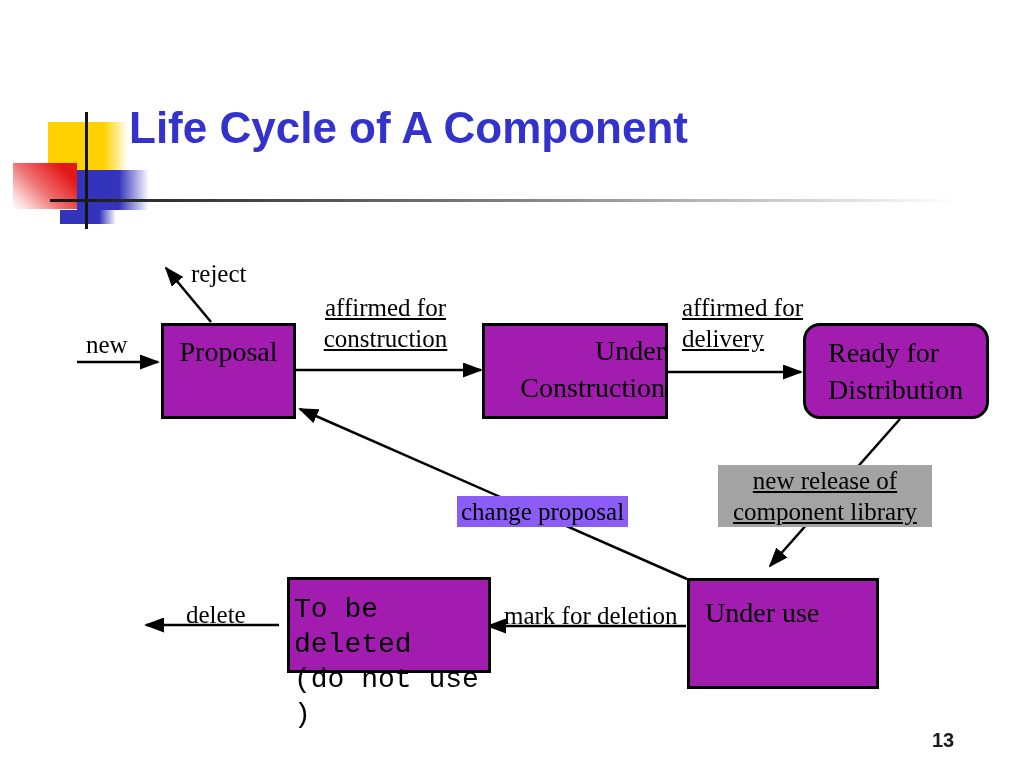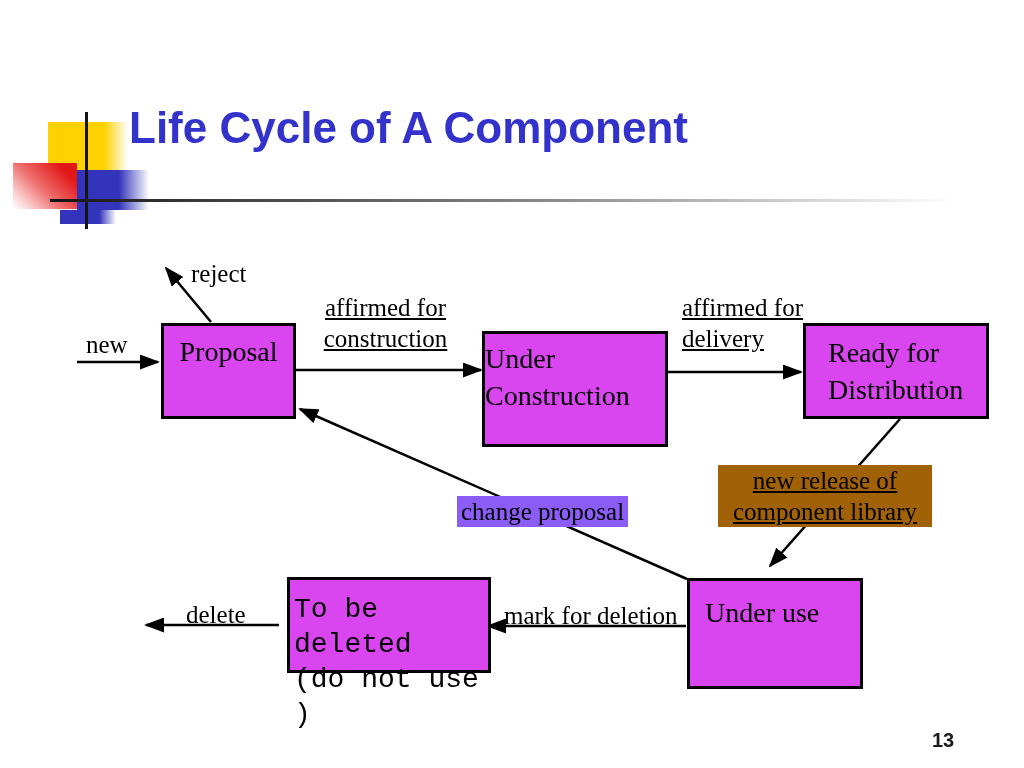--- a/index.html
+++ b/index.html
@@ -21,39 +21,39 @@
     background:linear-gradient(to right,#141414 0%,#3d3d3d 18%,#8a8a8a 55%,#d8d8d8 85%,#ffffff 100%);}
 
   .title{position:absolute;left:129px;top:104px;margin:0;
     font-family:"Liberation Sans", sans-serif;font-size:44px;font-weight:bold;
     letter-spacing:0px;color:#3333CC;white-space:nowrap;line-height:48px;}
 
   
   .edges{position:absolute;left:0;top:0;width:1024px;height:768px;z-index:1;pointer-events:none;}
   .edges line{stroke:#000;stroke-width:2.5;}
 
-  .node{position:absolute;z-index:2;background:#d946ef;border:3px solid #000;box-sizing:border-box;
+  .node{position:absolute;z-index:2;background:#a21caf;border:3px solid #000;box-sizing:border-box;
     font-size:28px;color:#000;}
   .node span{display:block;}
   #n-proposal{left:161px;top:323px;width:135px;height:96px;text-align:center;padding-top:10px;}
-  #n-underconstruction{left:482px;top:323px;width:186px;height:116px;text-align:left;
-    padding-top:6px;line-height:37px;margin-top:8px;}
+  #n-underconstruction{left:482px;top:323px;width:186px;height:96px;text-align:right;
+    padding-top:6px;line-height:37px;}
   #n-ready{left:803px;top:323px;width:186px;height:96px;padding-left:22px;
-    padding-top:8px;line-height:37px;}
-  #n-underuse{left:687px;top:578px;width:176px;height:111px;padding-left:15px;padding-top:16px;}
+    padding-top:8px;line-height:37px;border-radius:17px;}
+  #n-underuse{left:687px;top:578px;width:192px;height:111px;padding-left:15px;padding-top:16px;}
   #n-tobedeleted{left:287px;top:577px;width:204px;height:96px;padding-left:4px;
     padding-top:12px;line-height:35px;font-family:Liberation Mono, monospace;}
 
   .elabel{position:absolute;z-index:3;font-size:25px;color:#000;line-height:31px;white-space:nowrap;}
   .elabel span{display:block;text-decoration:underline;}
   #l-new{left:86px;top:329px;font-family:Liberation Serif, serif;}
   #l-reject{left:191px;top:258px;}
   #l-affcon{left:303px;top:292px;width:165px;text-align:center;}
   #l-affdel{left:682px;top:292px;}
-  #l-newrel{left:718px;top:465px;width:214px;text-align:center;background:#a16207;}
+  #l-newrel{left:718px;top:465px;width:214px;text-align:center;background:#a3a3a3;}
   #l-chprop{left:457px;top:496px;background:#8b5cf6;padding:0 4px;}
   #l-markdel{left:504px;top:600px;}
   #l-delete{left:186px;top:599px;}
 
   .page-number{position:absolute;left:932px;top:729px;
     font-family:"Liberation Sans", sans-serif;font-size:20px;color:#1a1a1a;font-weight:bold;}
 </style>
 </head>
 <body>
 

